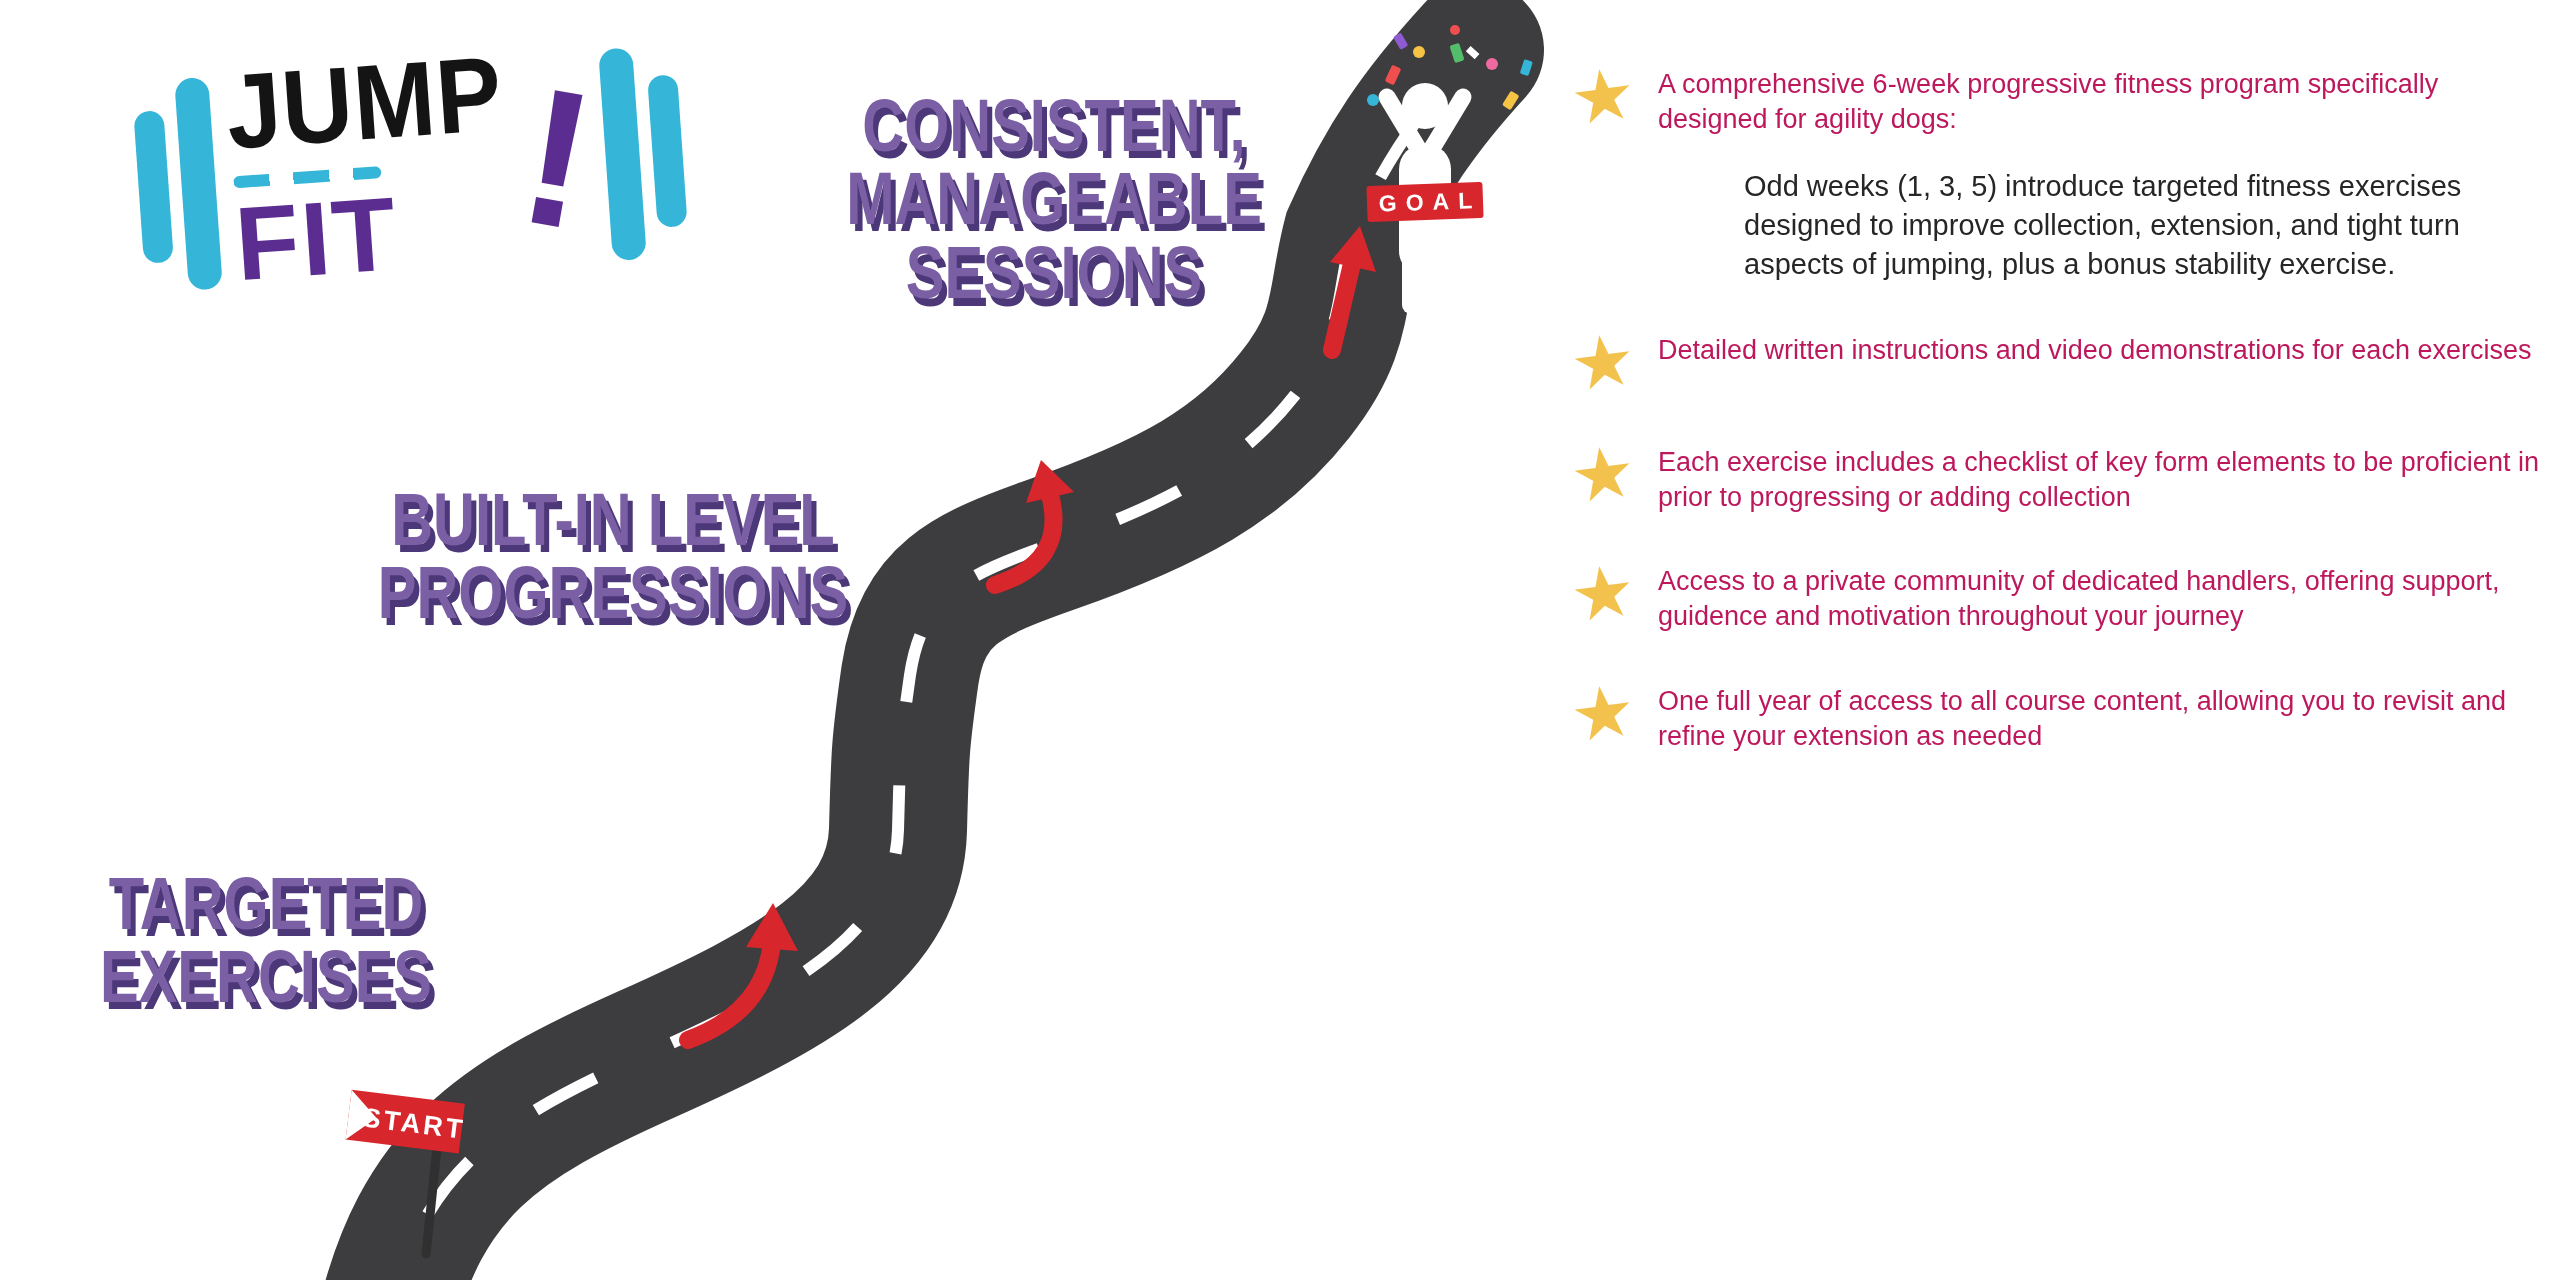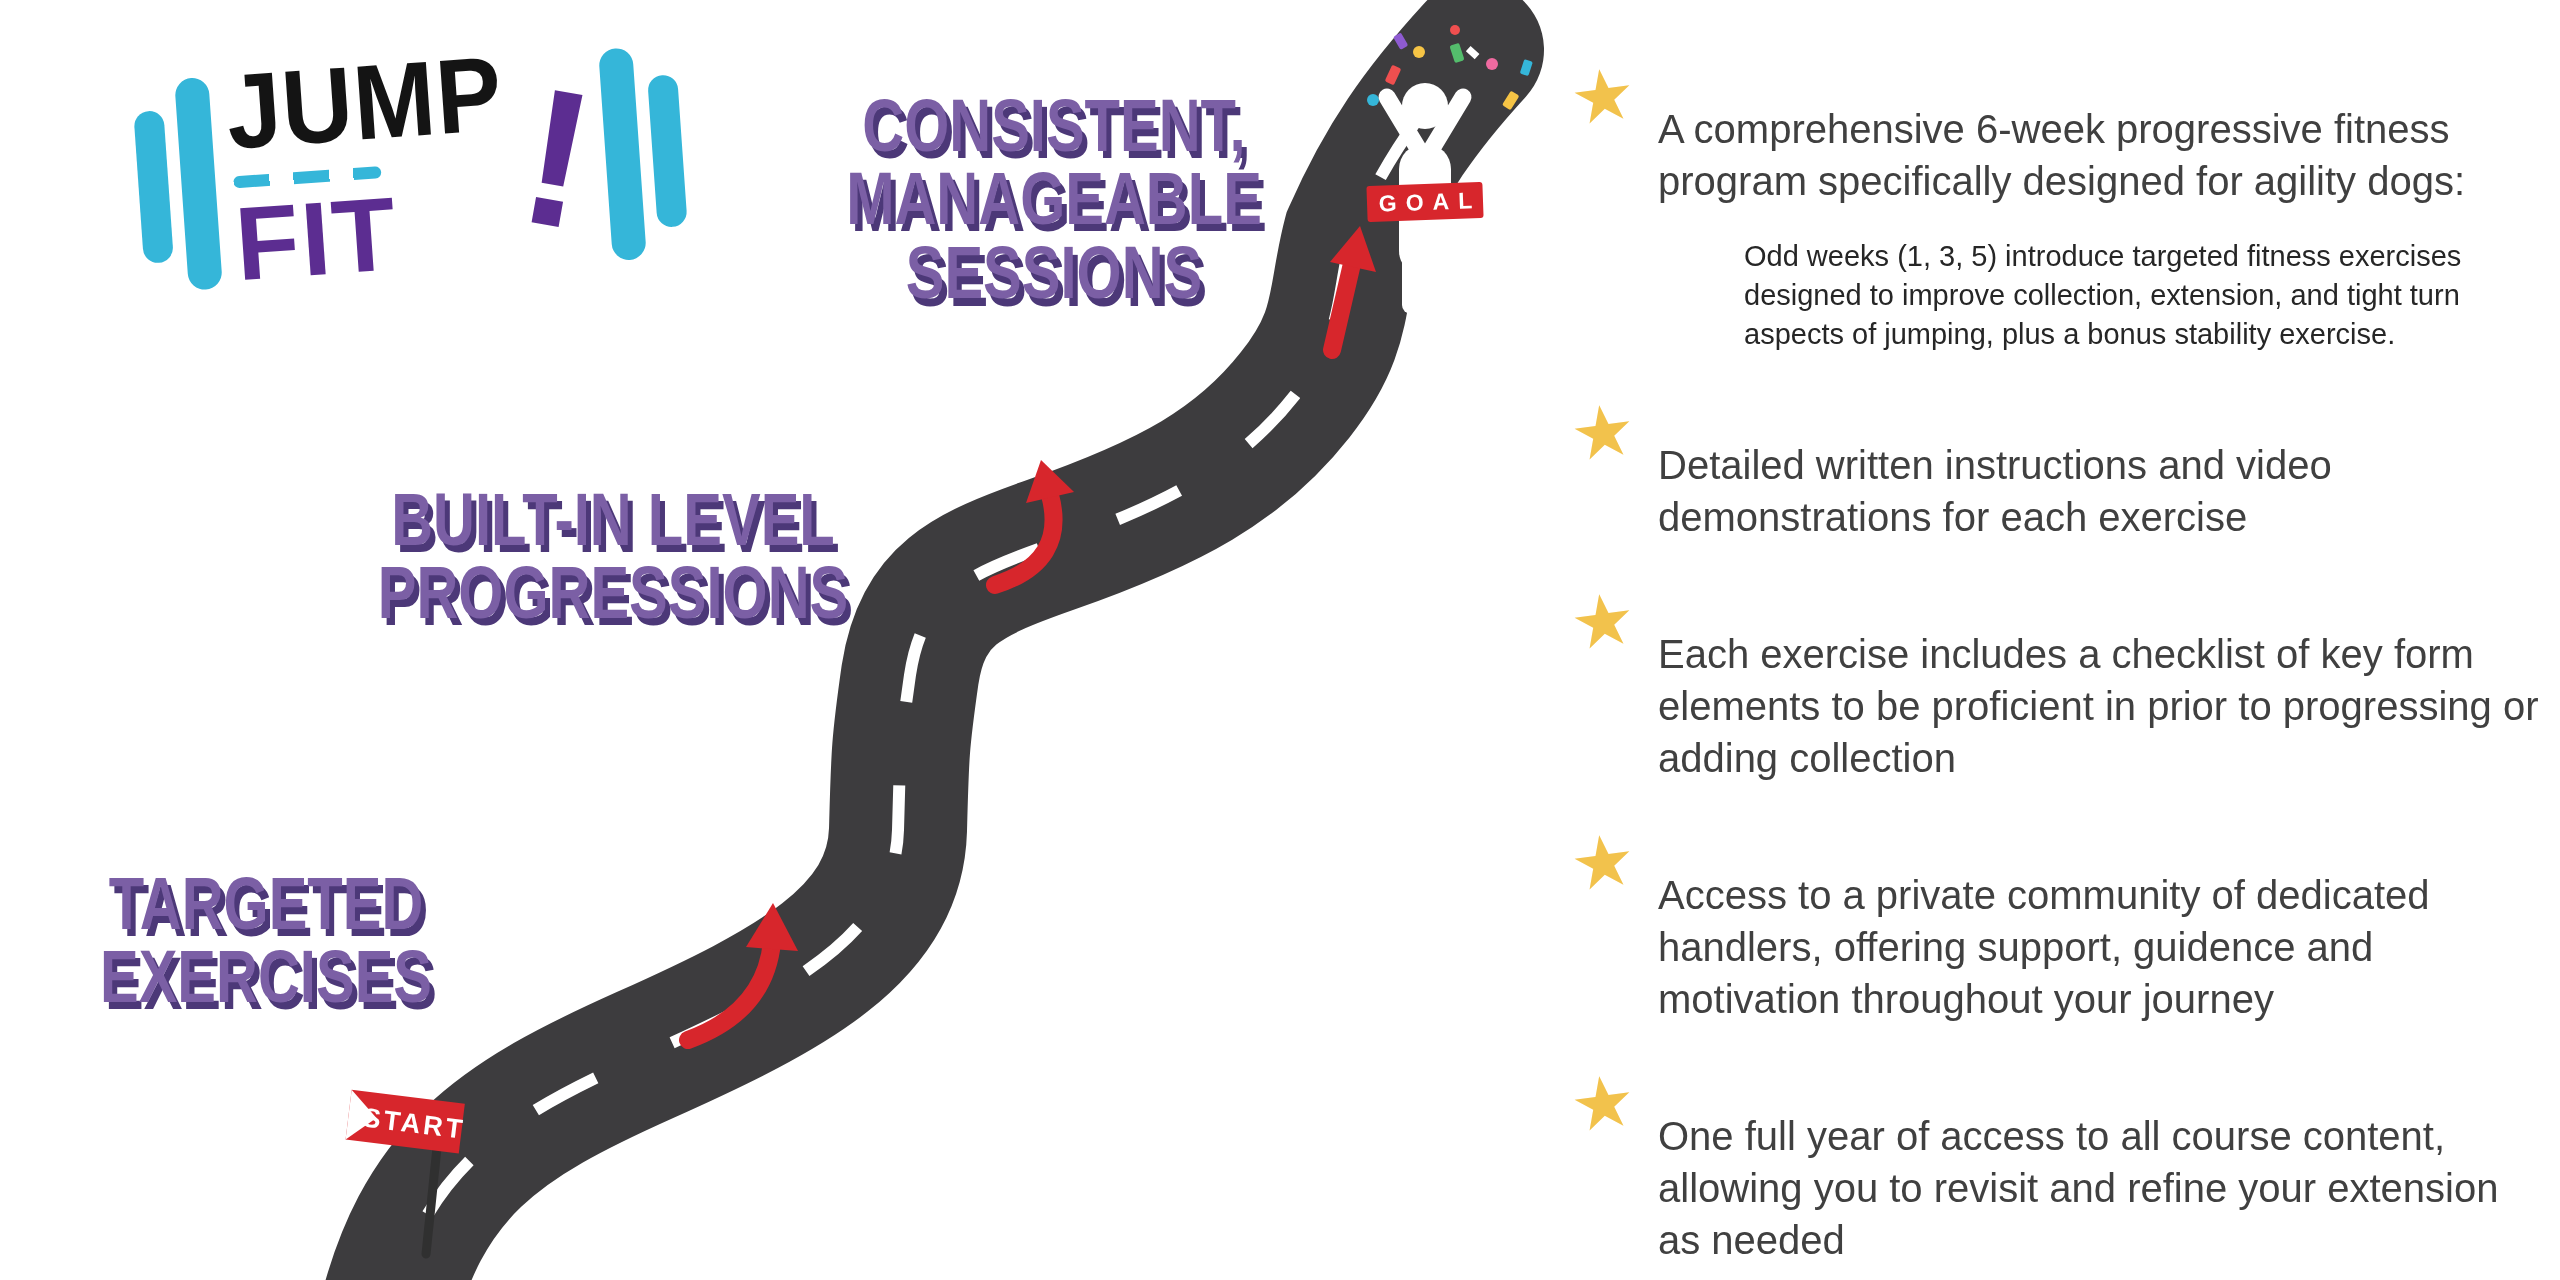--- a/index.html
+++ b/index.html
@@ -33,21 +33,21 @@
   .milestone span{display:block;}
   #m-targeted{left:96px;top:866px;width:340px;}
   #m-built{left:338px;top:482px;width:550px;}
   #m-consistent{left:826px;top:88px;width:456px;}
 
   
   .benefits{position:absolute;left:1566px;top:62px;width:980px;display:flex;flex-direction:column;row-gap:44px;}
   .benefit{display:flex;gap:18px;align-items:flex-start;}
   .star{flex:none;width:74px;font-size:72px;line-height:.95;color:#f2c24c;text-align:center;transform:rotate(-8deg);}
   .benefit-body{padding-top:5px;}
-  .benefit-text{font-size:40px;line-height:1.3;color:#404040;margin-top:36px;}
+  .benefit-text{font-size:27px;line-height:1.3;color:#be185d;}
   .subitems{margin-top:30px;margin-left:86px;display:flex;flex-direction:column;row-gap:32px;width:800px;}
   .subitem{font-size:29px;line-height:1.34;color:#262626;}
 </style>
 </head>
 <body>
 
 <div class="stage">
 
   <svg id="road-svg" width="2560" height="1280" viewBox="0 0 2560 1280">
 
@@ -140,21 +140,21 @@
         <div class="benefit-text">A comprehensive 6-week progressive fitness program specifically designed for agility dogs:</div>
         <div class="subitems">
           <div class="subitem">Odd weeks (1, 3, 5) introduce targeted fitness exercises designed to improve collection, extension, and tight turn aspects of jumping, plus a bonus stability exercise.</div>
         </div>
       </div>
     </div>
 
     <div class="benefit">
       <div class="star">★</div>
       <div class="benefit-body">
-        <div class="benefit-text">Detailed written instructions and video demonstrations for each exercise</div>
+        <div class="benefit-text">Detailed written instructions and video demonstrations for each exercises</div>
       </div>
     </div>
 
     <div class="benefit">
       <div class="star">★</div>
       <div class="benefit-body">
         <div class="benefit-text">Each exercise includes a checklist of key form elements to be proficient in prior to progressing or adding collection</div>
       </div>
     </div>
 

